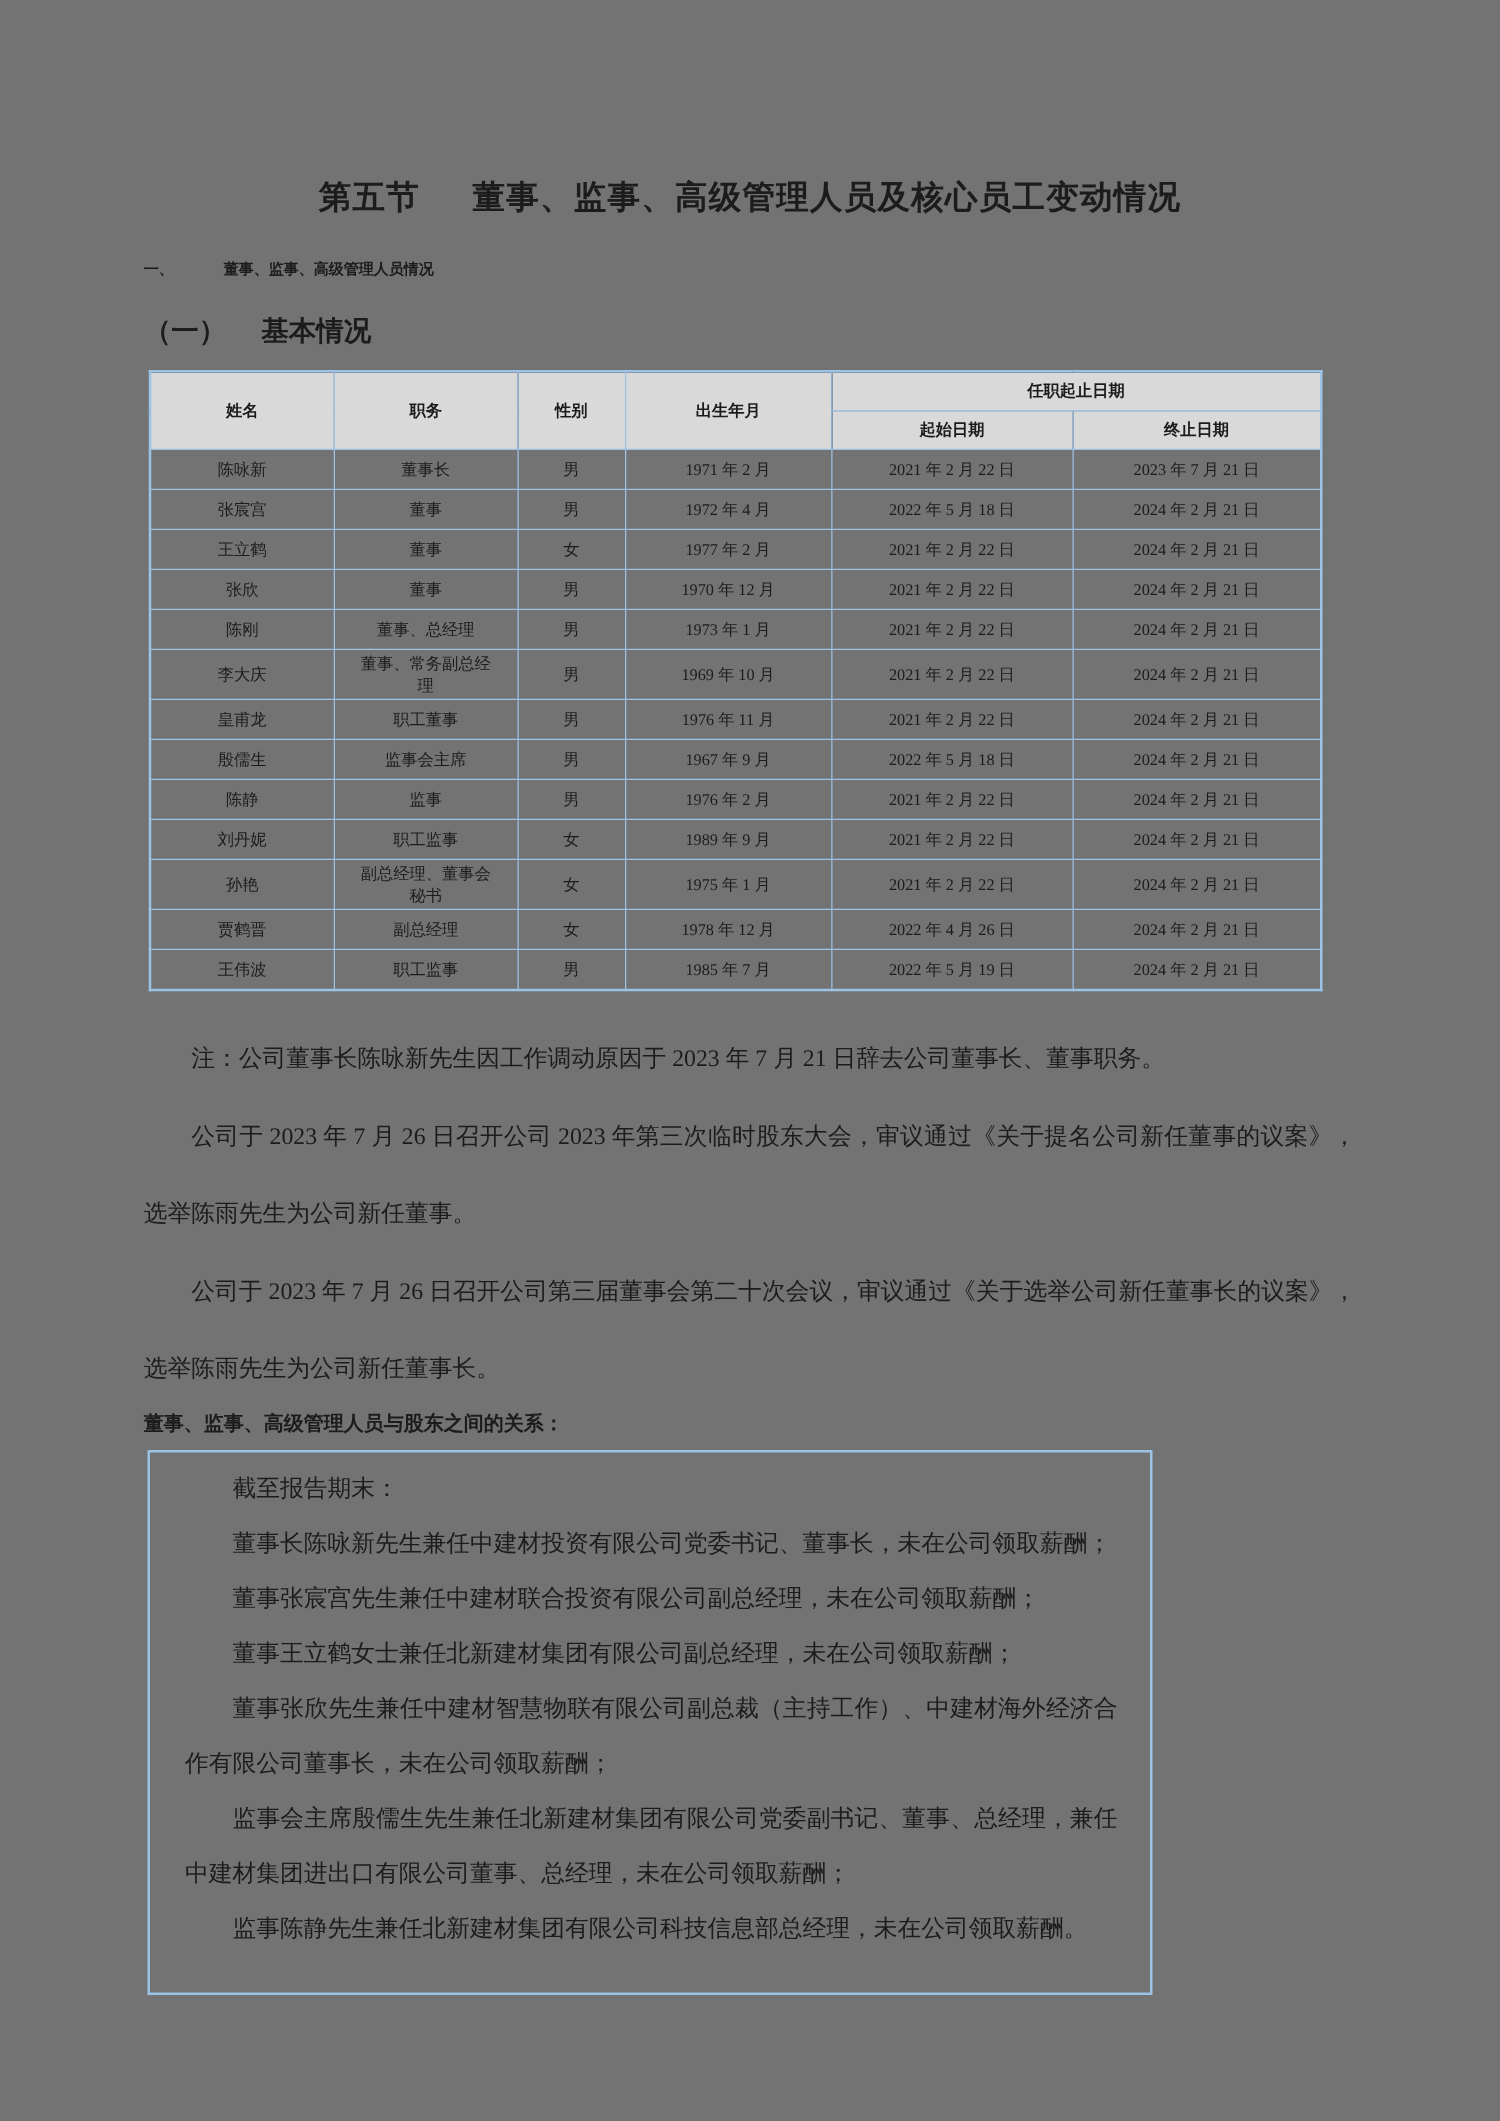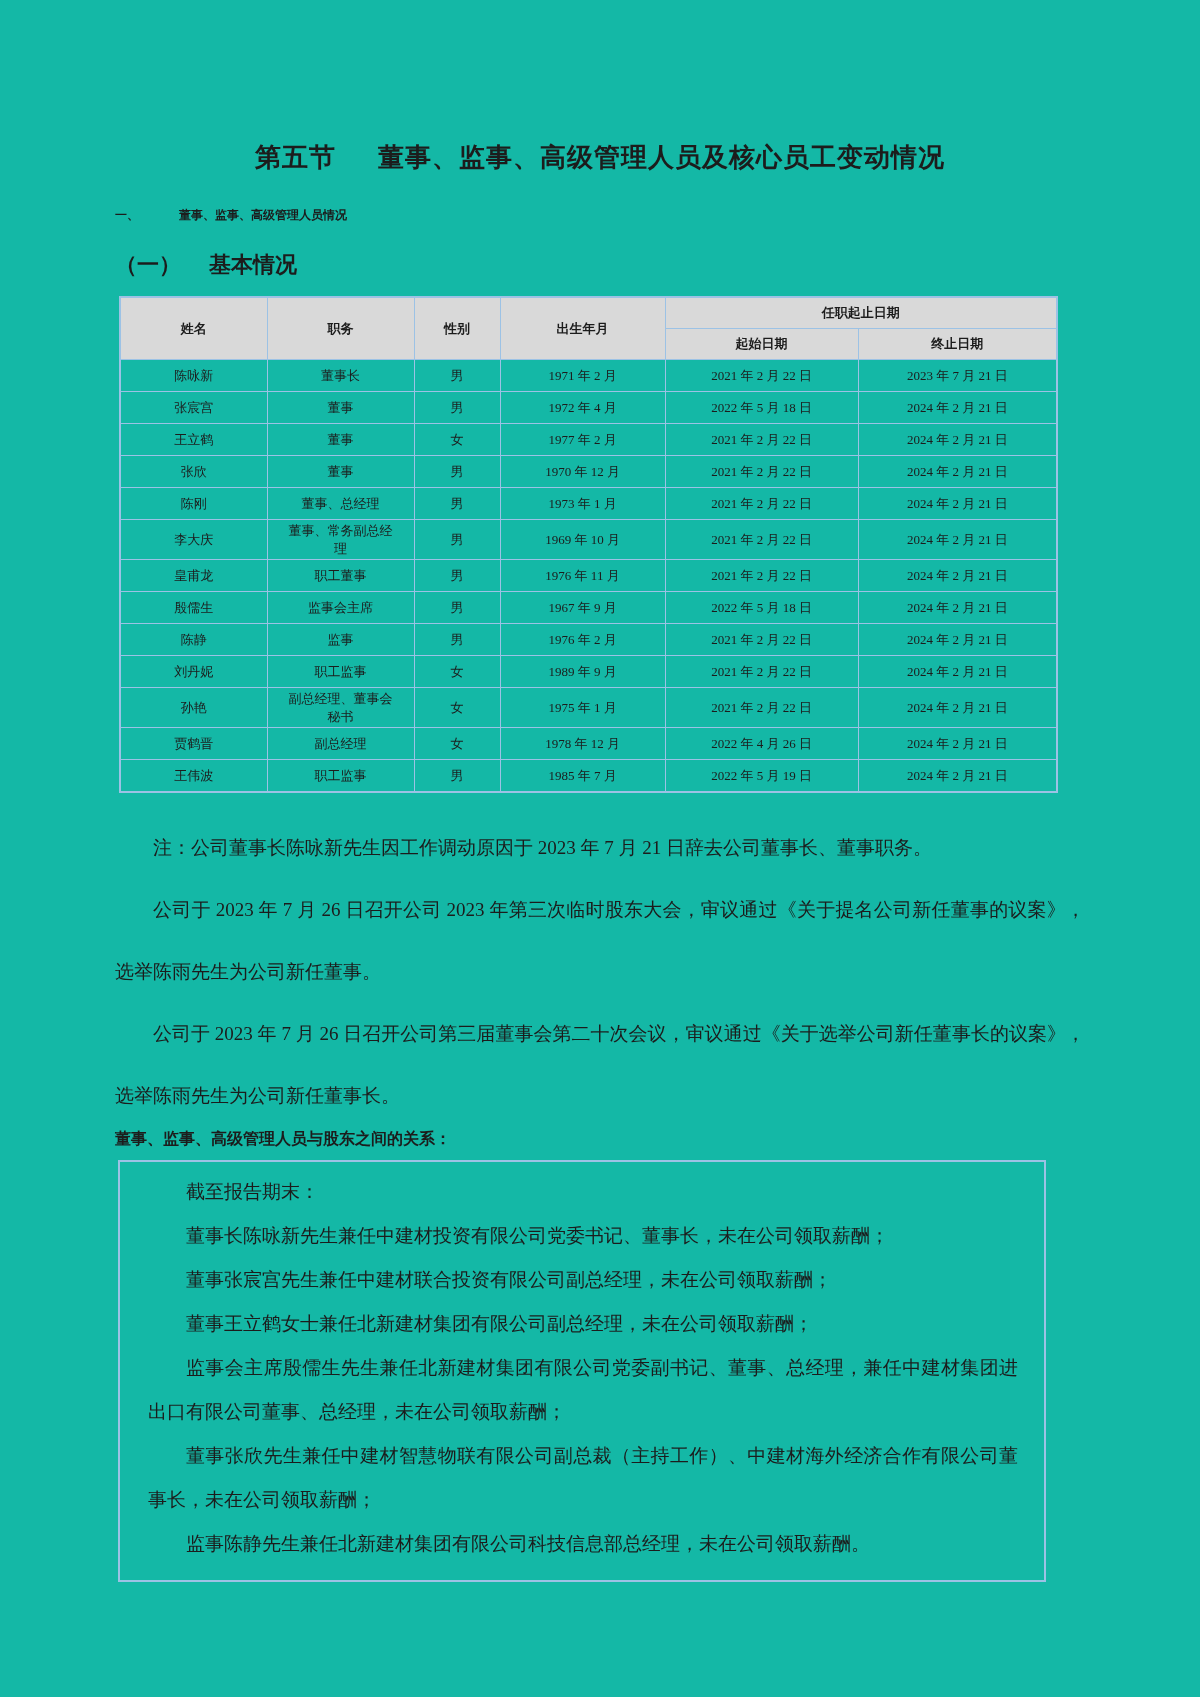--- a/index.html
+++ b/index.html
@@ -11,21 +11,21 @@
   body{
     background:#ffffff;
     font-family:"Liberation Serif","DejaVu Serif",serif;
     color:var(--ink);
   }
   .page{
     position:relative;
     width:1200px;
     height:1697px;
     margin:0 auto;
-    background:#14b8a6;
+    background:#737373;
     overflow:hidden;
   }
   
   .doc-title{
     padding-top:140px;
     text-align:center;
     font-family:"Liberation Sans","DejaVu Sans",sans-serif;
     font-weight:bold;
     font-size:26px;
     letter-spacing:1px;
@@ -83,24 +83,24 @@
   .notes p{margin:0;text-indent:2em;}
   
   .rel-heading{
     margin:2px 0 0 115px;
     font-family:"Liberation Sans","DejaVu Sans",sans-serif;
     font-weight:bold;
     font-size:16px;
   }
   .rel-box{
     margin:10px 0 0 118px;
-    width:928px;
+    width:804px;
     box-sizing:border-box;
     border:2px solid var(--border-blue);
-    padding:8px 26px 14px 28px;
+    padding:8px 26px 28px 28px;
     font-size:19px;
     line-height:44px;
     text-align:justify;
   }
   .rel-box p{margin:0;text-indent:2em;}
 </style>
 </head>
 <body>
 
 <div class="page">
@@ -254,19 +254,19 @@
   </div>
 
   <div class="rel-heading">董事、监事、高级管理人员与股东之间的关系：</div>
 
   <div class="rel-box">
     <p>截至报告期末：</p>
     <div id="rel-items">
         <p>董事长陈咏新先生兼任中建材投资有限公司党委书记、董事长，未在公司领取薪酬；</p>
         <p>董事张宸宫先生兼任中建材联合投资有限公司副总经理，未在公司领取薪酬；</p>
         <p>董事王立鹤女士兼任北新建材集团有限公司副总经理，未在公司领取薪酬；</p>
+        <p>董事张欣先生兼任中建材智慧物联有限公司副总裁（主持工作）、中建材海外经济合作有限公司董事长，未在公司领取薪酬；</p>
         <p>监事会主席殷儒生先生兼任北新建材集团有限公司党委副书记、董事、总经理，兼任中建材集团进出口有限公司董事、总经理，未在公司领取薪酬；</p>
-        <p>董事张欣先生兼任中建材智慧物联有限公司副总裁（主持工作）、中建材海外经济合作有限公司董事长，未在公司领取薪酬；</p>
         <p>监事陈静先生兼任北新建材集团有限公司科技信息部总经理，未在公司领取薪酬。</p>
       </div>
   </div>
 
 </div>
 
 </body></html>

